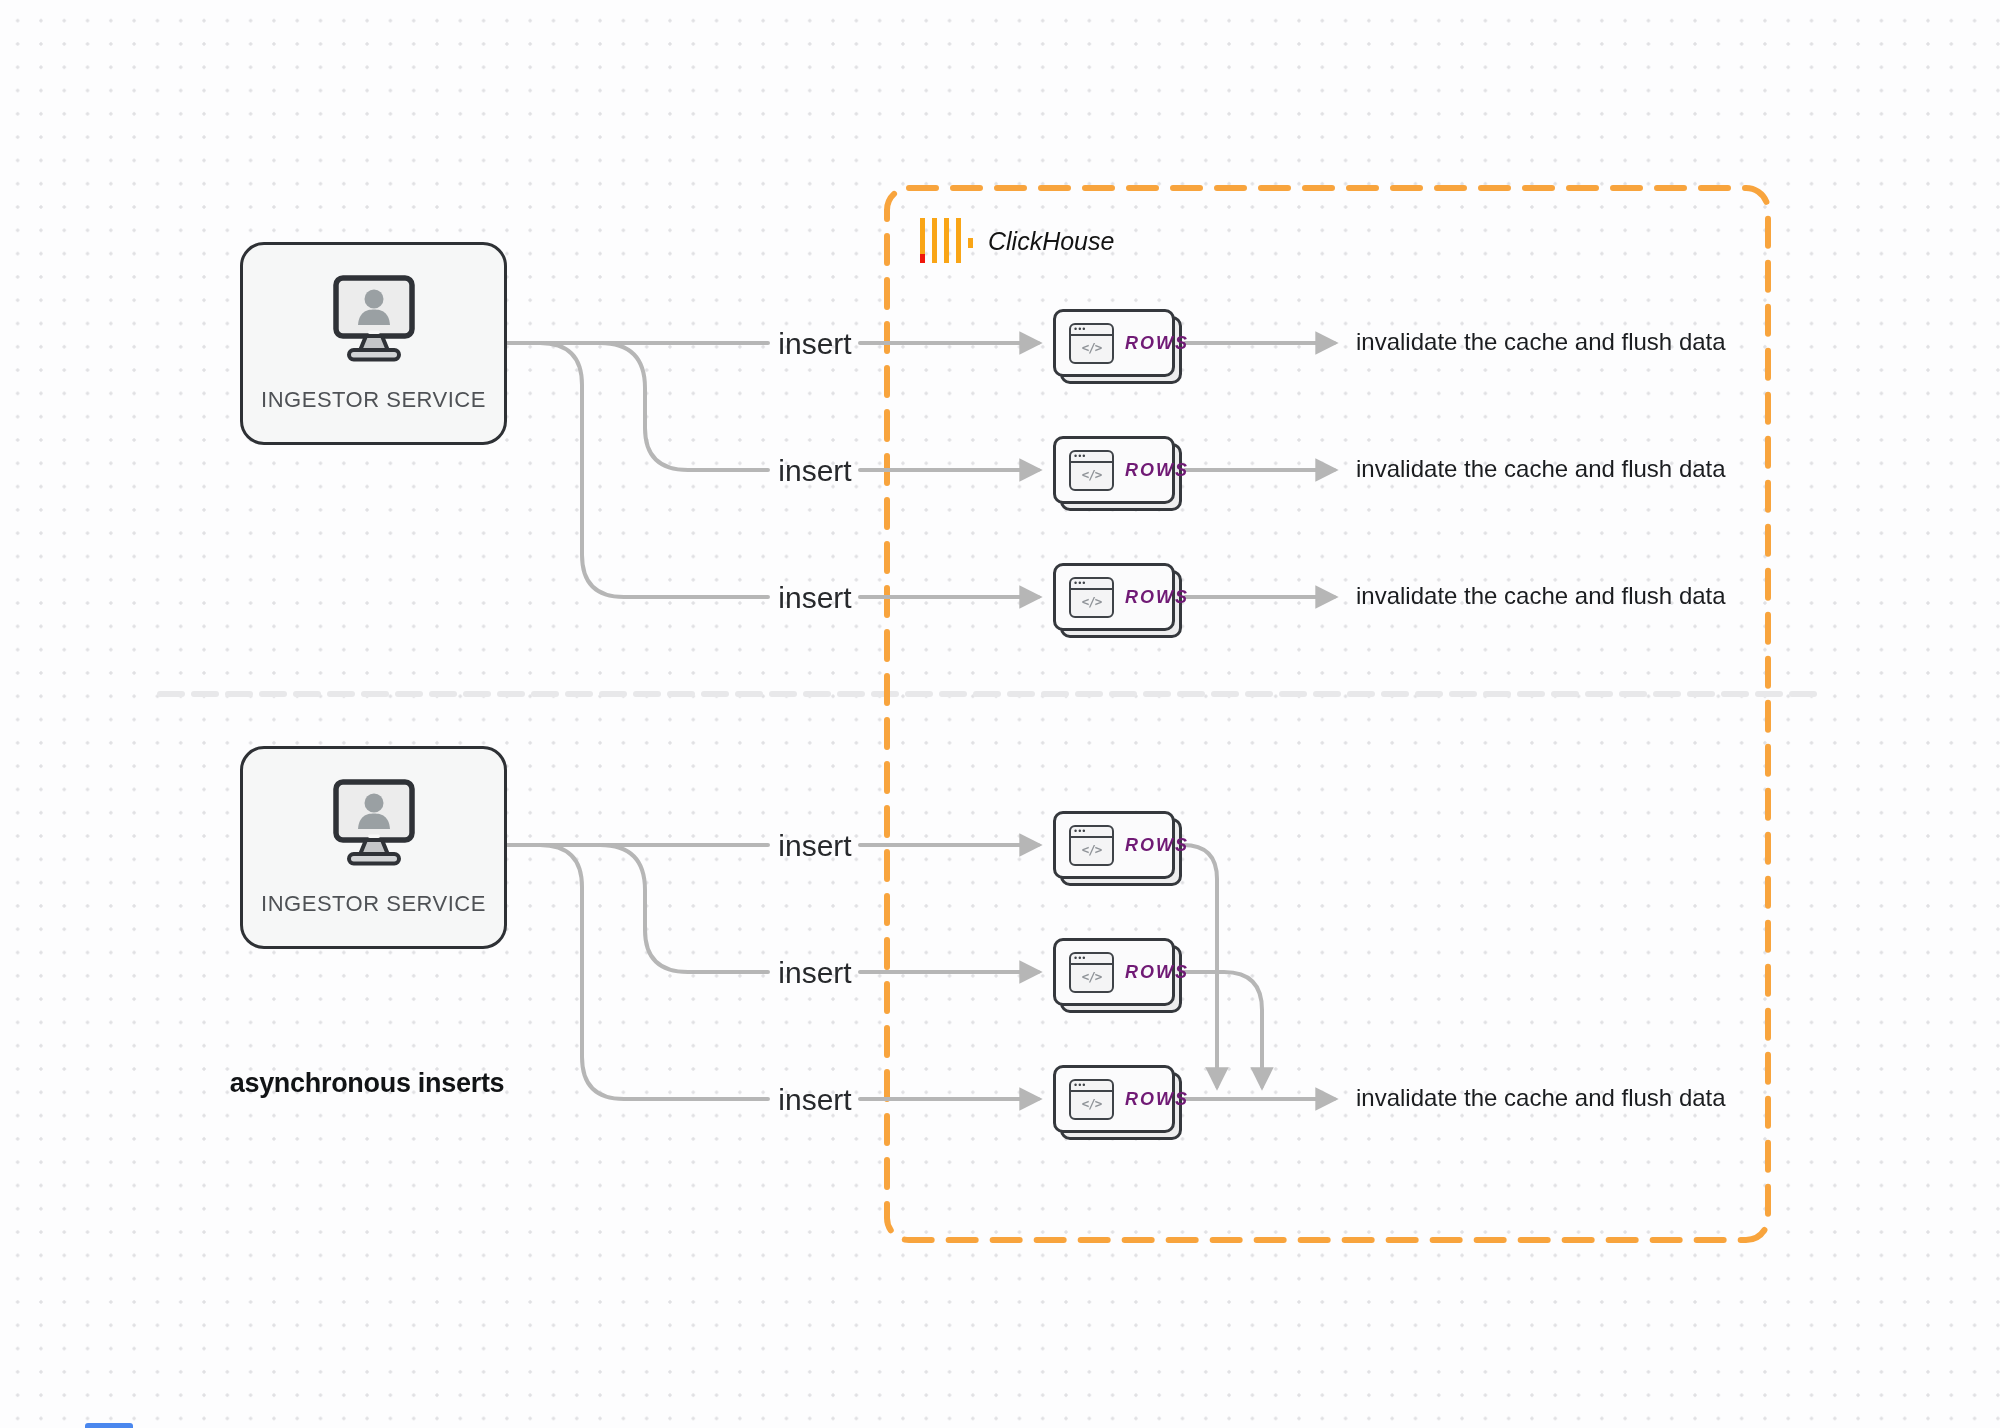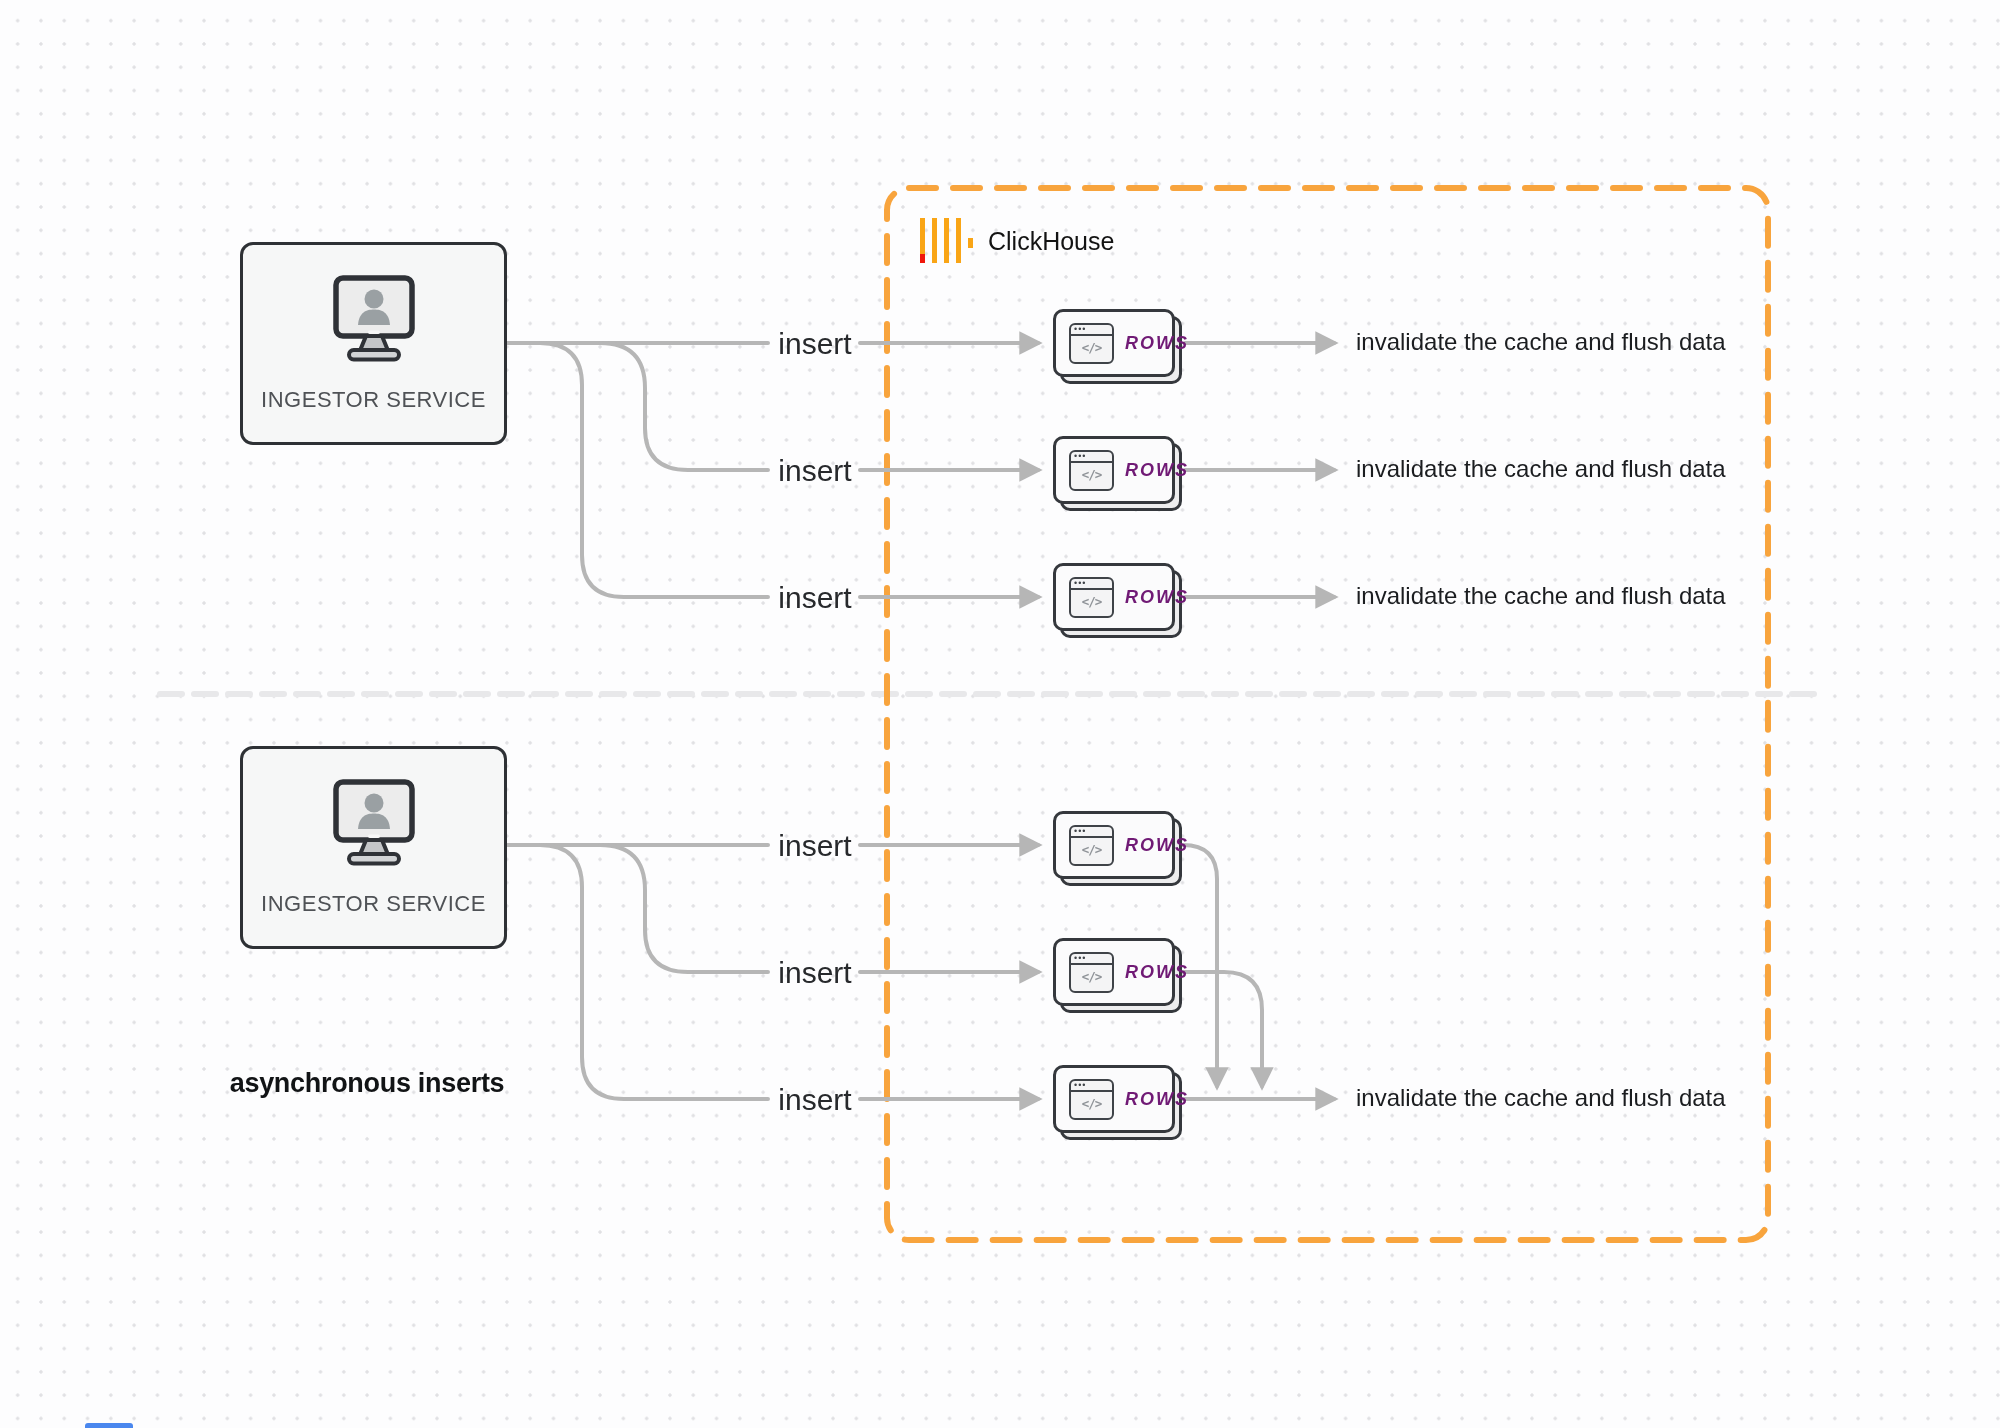--- a/index.html
+++ b/index.html
@@ -12,35 +12,35 @@
     background-position:6px 9px;
   }
   svg.connector-layer{position:absolute;left:0;top:0;width:2000px;height:1428px;}
   .conn{stroke:var(--connector_gray);stroke-width:4;fill:none;stroke-linecap:round;}
   .divider{stroke:var(--divider_gray);stroke-width:6;fill:none;stroke-linecap:round;stroke-dasharray:22 12;}
   .ch-border{stroke:var(--accent_orange);stroke-width:6;fill:none;stroke-linecap:round;stroke-dasharray:27 17;}
   #arrowhead path{fill:var(--connector_gray);}
 
   .ingestor-box{
     position:absolute;left:240px;width:267px;height:203px;box-sizing:border-box;
-    background:#f6f7f7;border:3px solid #2e3135;border-radius:13px;
+    background:#f6f7f7;border:3px solid #2e3135;border-radius:24px;
     display:flex;flex-direction:column;align-items:center;justify-content:center;gap:16px;
   }
   .ingestor-label{font-size:22px;color:#4f5256;letter-spacing:.5px;white-space:nowrap;}
 
   .caption{
     position:absolute;transform:translateX(-50%);white-space:nowrap;
     font-size:27px;font-weight:700;color:#121416;letter-spacing:-.3px;
   }
 
   .ch-logo{position:absolute;left:920px;top:218px;display:flex;gap:7px;align-items:flex-start;}
   .ch-bar{width:5px;height:45px;background:var(--logo_amber);}
   .ch-bar.first{background:linear-gradient(to bottom, var(--logo_amber) 36px, var(--logo_red) 36px);}
   .ch-bar.short{height:10px;margin-top:20px;}
-  .ch-name{position:absolute;left:988px;top:227px;font-size:25px;font-weight:500;color:#131313;white-space:nowrap;}
+  .ch-name{position:absolute;left:988px;top:227px;font-size:25px;font-weight:500;color:#131313;white-space:nowrap;font-style:italic;}
 
   .rows-card{position:absolute;width:122px;height:68px;}
   .card-shadow{
     position:absolute;left:7px;top:7px;width:122px;height:68px;box-sizing:border-box;
     background:#ededee;border:3px solid #35383d;border-radius:10px;
   }
   .card-face{
     position:absolute;left:0;top:0;width:122px;height:68px;box-sizing:border-box;
     background:#fbfbfc;border:3px solid #35383d;border-radius:10px;
     display:flex;align-items:center;gap:11px;padding-left:13px;

